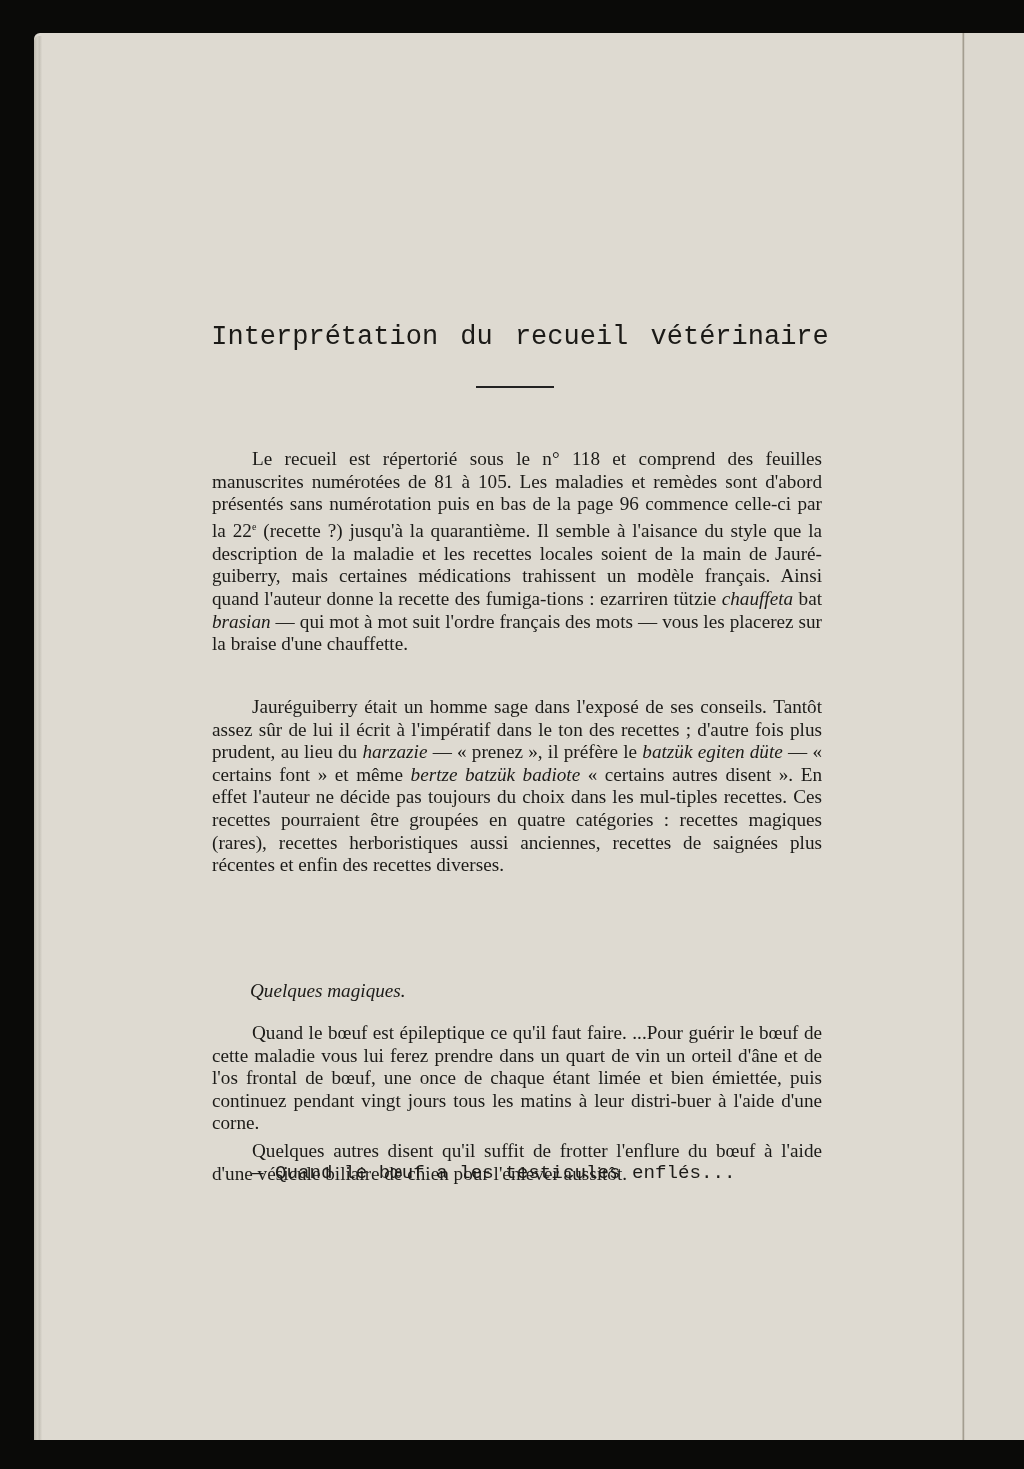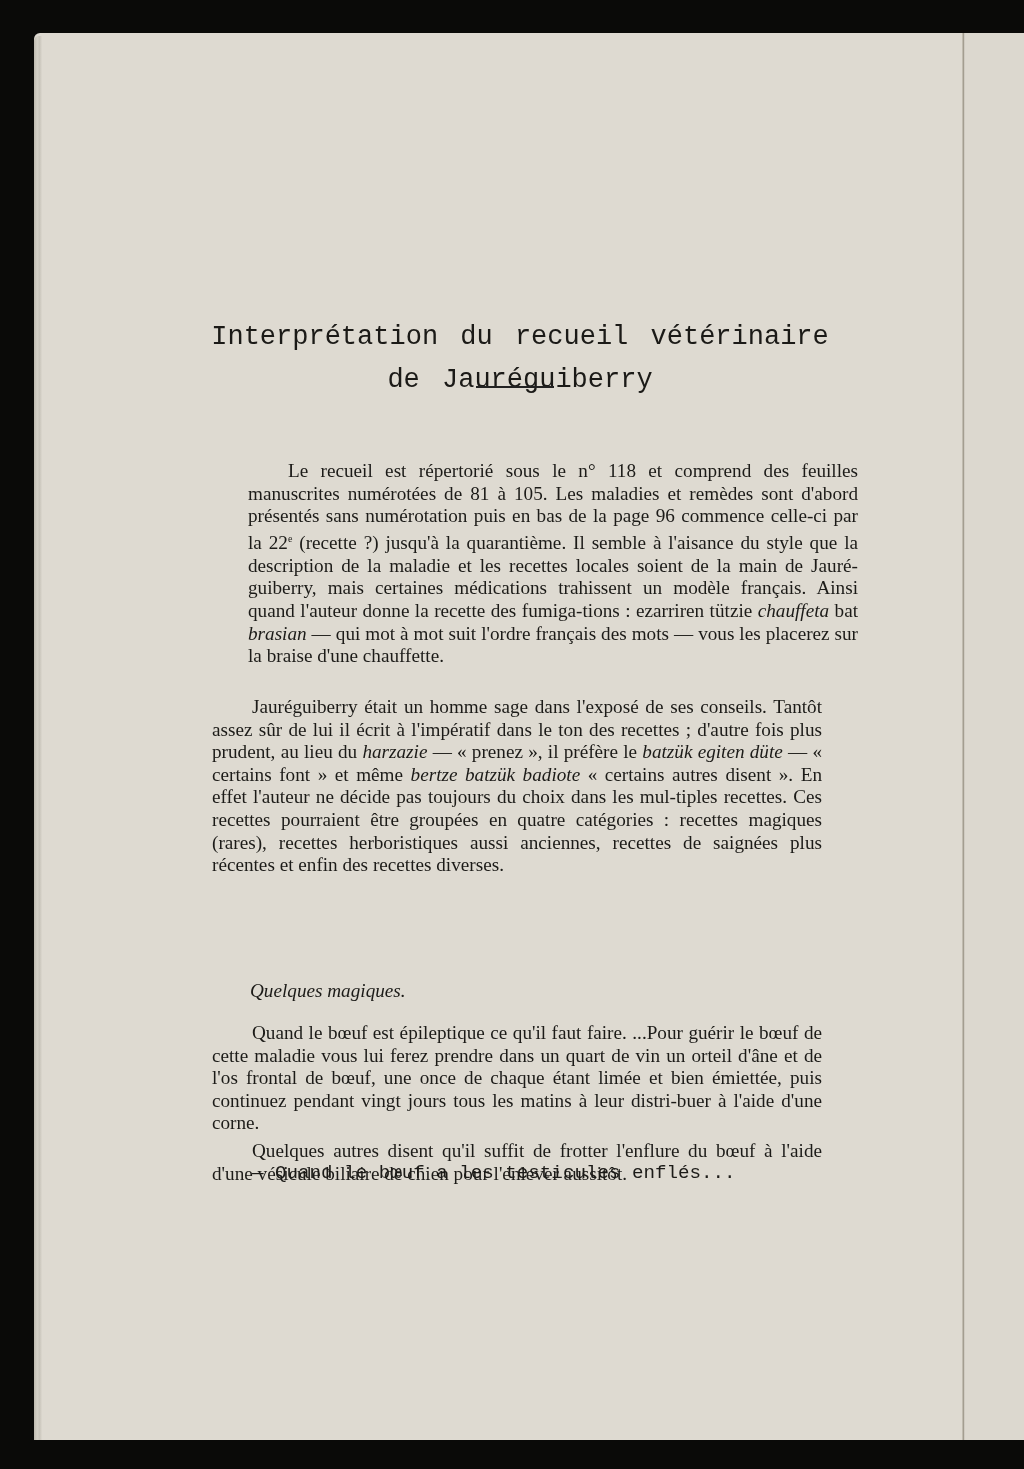--- a/index.html
+++ b/index.html
@@ -32,41 +32,40 @@
   }
   .rule {
     position:absolute; left:476px; top:386px; width:78px; height:2px; background:#222;
   }
   .body {
     position:absolute; left:212px; width:610px;
     font-family:"Liberation Serif", serif; font-size:19.2px; line-height:22.6px;
     color:#1c1b18; text-align:justify;
   }
   .body p { margin:0; text-indent:40px; }
-  .p1 { top:460px;margin-left:36px; }
+  .p1 { top:448px; }
   .p2 { top:696px; }
   .subhead { top:980px; font-style:italic; }
   .subhead p { text-indent:38px; }
   .p3 { top:1022px; }
   .p4 { top:1162px; }
   .p5 { top:1140px; }
   .p4 p { text-indent:40px;font-family:Liberation Mono, monospace; }
   i { font-style:italic; }
 </style>
 </head>
 <body>
 
 <div class="page"></div>
 <div class="page-edge"></div>
 <div class="gutter"></div>
 <div class="next-page"></div>
 
 <div class="title">
   <div>Interprétation du recueil vétérinaire</div>
-  <div>de Jauréguiberry</div>
 </div>
 <div class="rule"></div>
 
 <div class="body p1">
   <p><span>Le recueil est répertorié sous le n° 118 et comprend des feuilles manuscrites numérotées de 81 à 105. Les maladies et remèdes sont d'abord présentés sans numérotation puis en bas de la page 96 commence celle-ci par la 22</span><sup style="font-size:10px">e</sup><span> (recette ?) jusqu'à la quarantième. Il semble à l'aisance du style que la description de la maladie et les recettes locales soient de la main de Jauré-guiberry, mais certaines médications trahissent un modèle français. Ainsi quand l'auteur donne la recette des fumiga-tions : ezarriren tützie </span><i>chauffeta</i><span> bat </span><i>brasian</i><span> — qui mot à mot suit l'ordre français des mots — vous les placerez sur la braise d'une chauffette.</span></p>
 </div>
 
 <div class="body p2">
   <p><span>Jauréguiberry était un homme sage dans l'exposé de ses conseils. Tantôt assez sûr de lui il écrit à l'impératif dans le ton des recettes ; d'autre fois plus prudent, au lieu du </span><i>harzazie</i><span> — « prenez », il préfère le </span><i>batzük egiten düte</i><span> — « certains font » et même </span><i>bertze batzük badiote</i><span> « certains autres disent ». En effet l'auteur ne décide pas toujours du choix dans les mul-tiples recettes. Ces recettes pourraient être groupées en quatre catégories : recettes magiques (rares), recettes herboristiques aussi anciennes, recettes de saignées plus récentes et enfin des recettes diverses.</span></p>
 </div>

